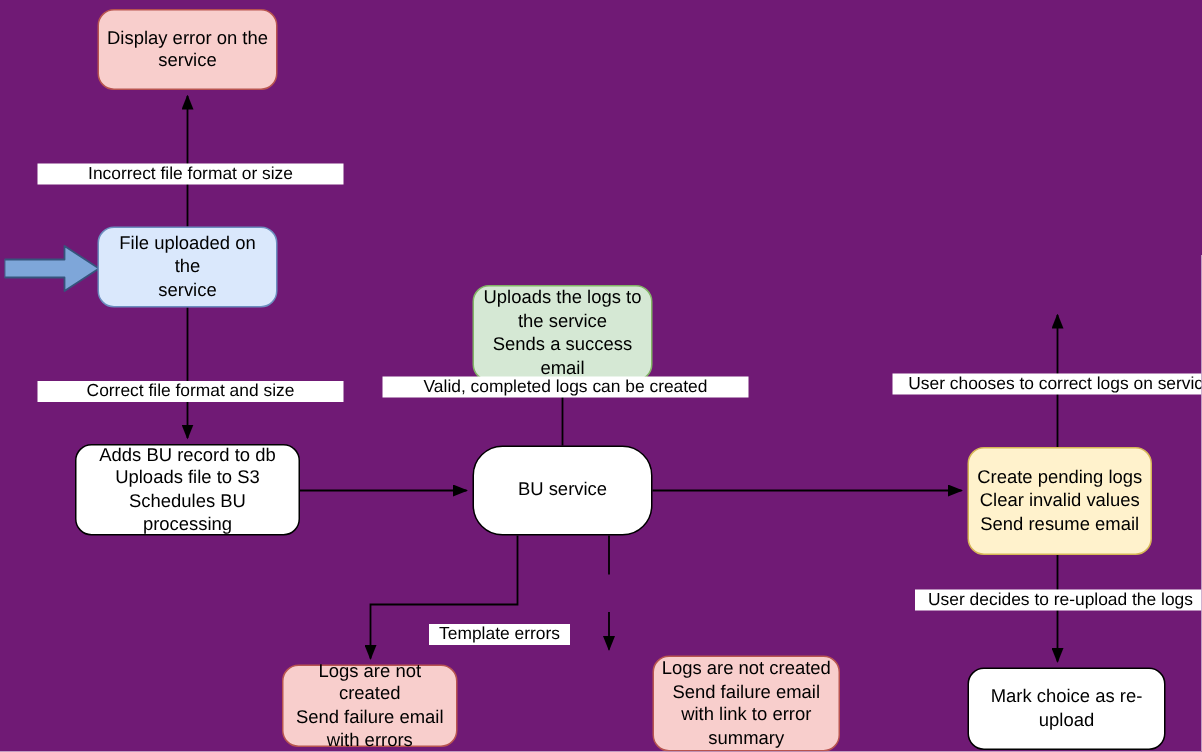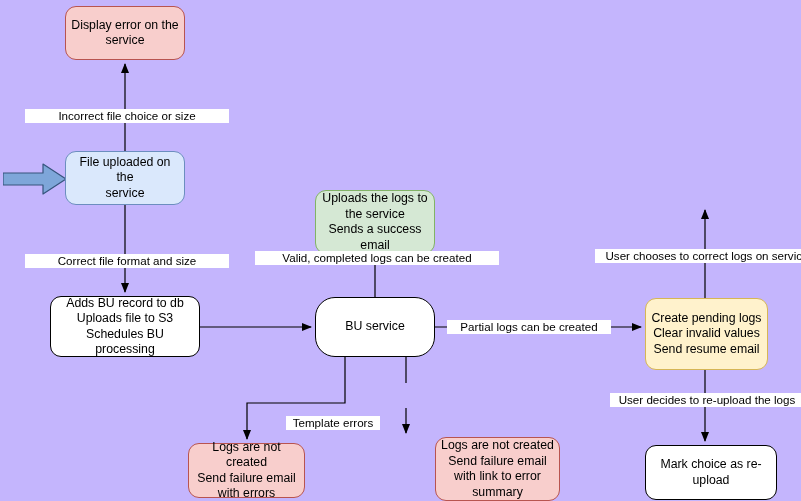--- a/index.html
+++ b/index.html
@@ -7,21 +7,21 @@
     padding: 0;
     background: #ffffff;
   }
   body {
     font-family: "Liberation Sans", sans-serif;
   }
   #canvas {
     position: relative;
     width: 801px;
     height: 501px;
-    background: #c4b5fd;
+    background: #701a75;
     overflow: hidden;
   }
   #edges {
     position: absolute;
     left: 0;
     top: 0;
     width: 801px;
     height: 501px;
     pointer-events: none;
   }
@@ -117,21 +117,20 @@
   <div class="node pink" style="left:435px; top:437px; width:125px; height:64px;">Logs are not created
 Send failure email
 with link to error
 summary</div>
   <div class="node yellow" style="left:645px; top:298px; width:123px; height:72px;">Create pending logs
 Clear invalid values
 Send resume email</div>
   <div class="node plain" style="left:645px; top:445px; width:132px; height:55px;">Mark choice as re-
 upload</div>
 
-  <div class="edge-label" style="left:25px;  top:109px; width:200px;">Incorrect file choice or size</div>
+  <div class="edge-label" style="left:25px;  top:109px; width:200px;">Incorrect file format or size</div>
   <div class="edge-label" style="left:25px;  top:254px; width:200px;">Correct file format and size</div>
   <div class="edge-label" style="left:255px; top:251px; width:240px;">Valid, completed logs can be created</div>
-  <div class="edge-label" style="left:447px; top:320px; width:160px;">Partial logs can be created</div>
   <div class="edge-label" style="left:286px; top:416px; width:90px;">Template errors</div>
   <div class="edge-label" style="left:595px; top:249px; width:220px;">User chooses to correct logs on service</div>
   <div class="edge-label" style="left:610px; top:393px; width:190px;">User decides to re-upload the logs</div>
 
 </div>
 
 </body></html>

